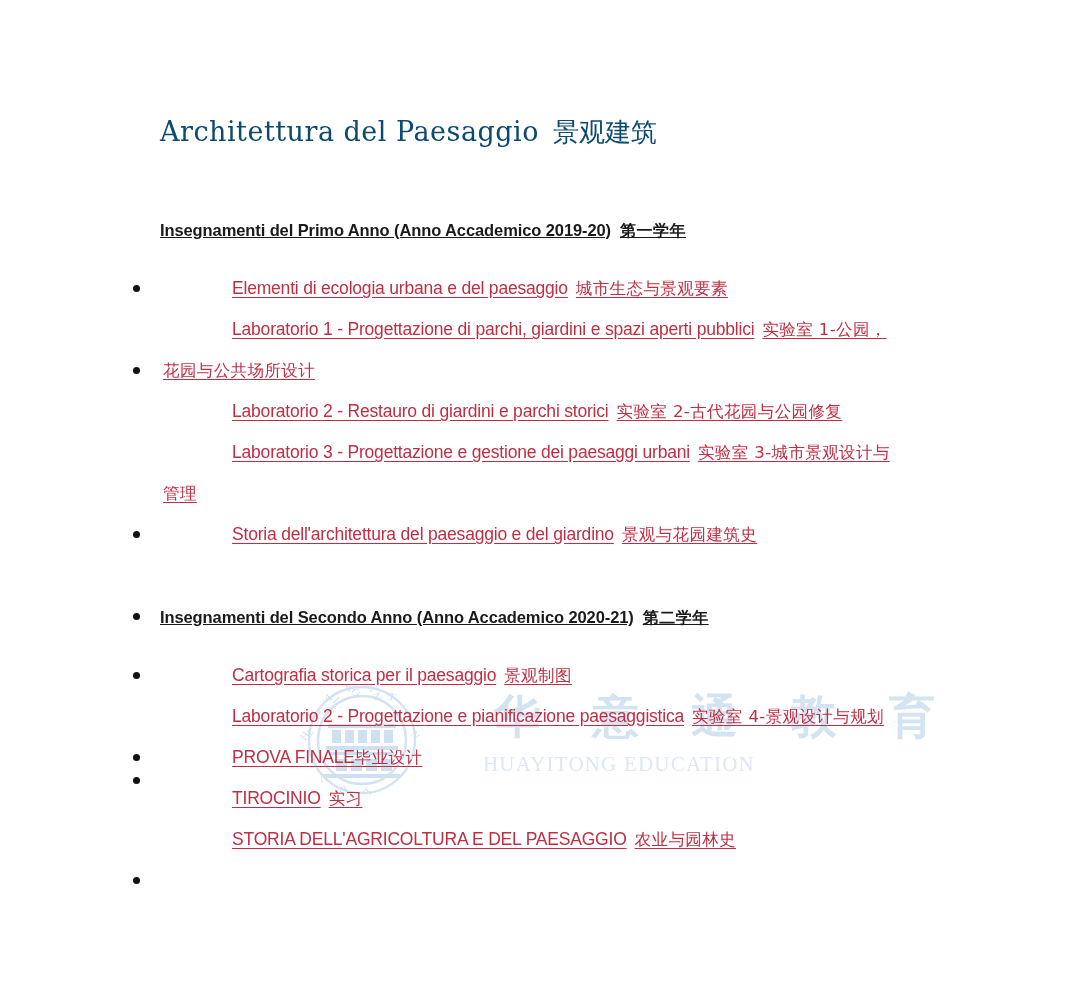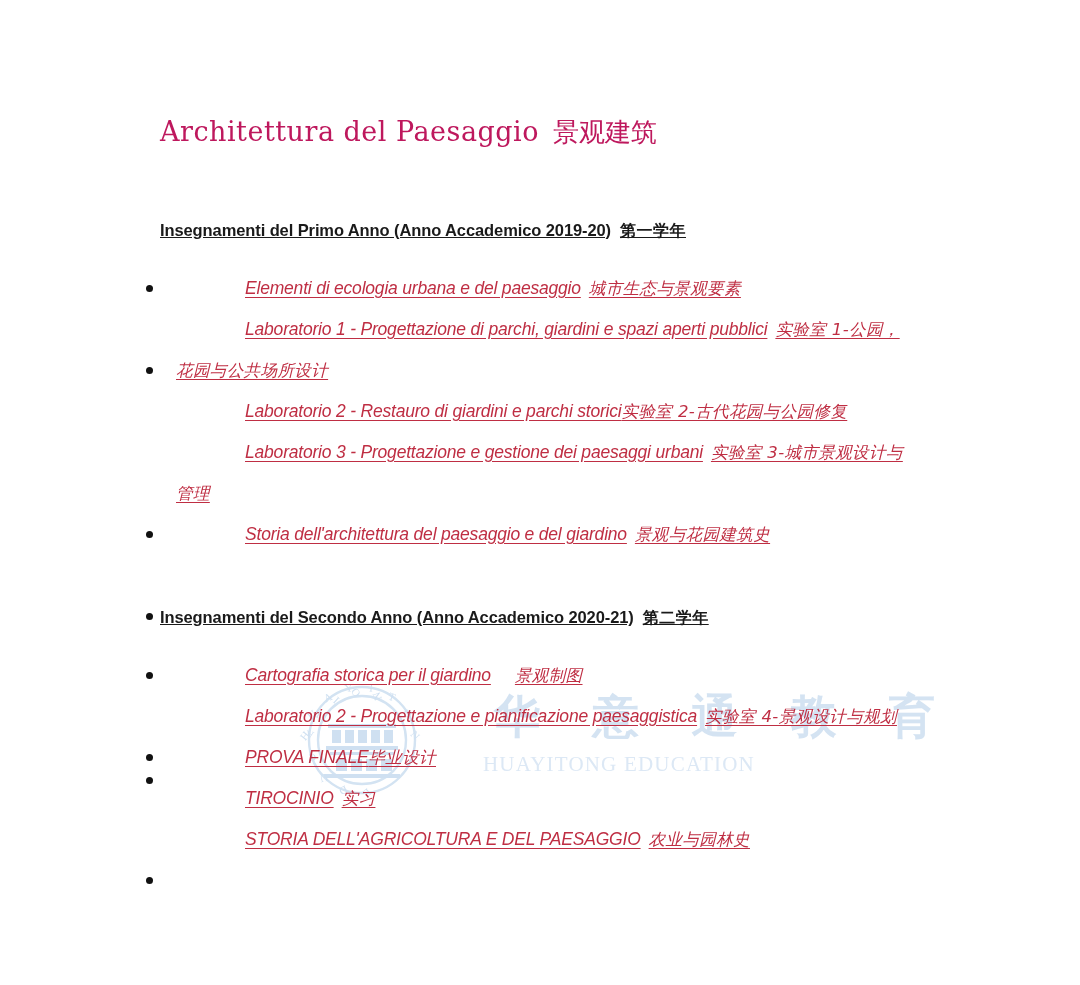--- a/index.html
+++ b/index.html
@@ -59,21 +59,21 @@
     position: relative;
     z-index: 2;
   }
 
   #page-title {
     position: absolute;
     left: 160px;
     top: 115px;
     font-family: "DejaVu Serif", "Liberation Serif", serif;
     font-size: 27px;
-    color: #be185d;
+    color: #0c4a6e;
     white-space: nowrap;
     letter-spacing: 0.5px;
   }
   #page-title .cn {
     font-family: "DejaVu Sans", sans-serif;
     font-size: 26px;
     letter-spacing: 0px;
   }
 
   .section-heading {
@@ -88,23 +88,22 @@
     text-decoration: underline;
   }
   .section-heading .cn {
     font-family: "DejaVu Sans", sans-serif;
     font-size: 16px;
     letter-spacing: 0.5px;
   }
 
   .course-list {
     position: absolute;
-    left: 16px;
+    left: 3px;
     width: 1012px;
-    font-style: italic;
   }
   .course-item {
     position: relative;
     margin: 0;
     padding: 0;
   }
   .bullet {
     position: absolute;
     left: 130px;
     top: 10px;
@@ -197,40 +196,40 @@
     <div class="course-item">
       <span class="bullet" style="top:17px"></span>
       <a class="course-link" href="#"><span>Elementi di ecologia urbana e del paesaggio</span><span class="cn" style="margin-left:8px">城市生态与景观要素</span></a>
     </div>
     <div class="course-item">
       <span class="bullet" style="top:58px"></span>
       <a class="course-link" href="#"><span>Laboratorio 1 - Progettazione di parchi, giardini e spazi aperti pubblici</span><span class="cn" style="margin-left:8px">实验室 1-公园，花园与公共场所设计</span></a>
     </div>
     <div class="course-item">
       <span class="bullet" style="top:140px"></span>
-      <a class="course-link" href="#"><span>Laboratorio 2 - Restauro di giardini e parchi storici</span><span class="cn" style="">实验室 2-古代花园与公园修复</span></a>
+      <a class="course-link" href="#"><span>Laboratorio 2 - Restauro di giardini e parchi storici</span><span class="cn" style="margin-left:8px">实验室 2-古代花园与公园修复</span></a>
     </div>
     <div class="course-item">
       <span class="bullet" style="top:181px"></span>
       <a class="course-link" href="#"><span>Laboratorio 3 - Progettazione e gestione dei paesaggi urbani</span><span class="cn" style="margin-left:8px">实验室 3-城市景观设计与管理</span></a>
     </div>
     <div class="course-item">
       <span class="bullet" style="top:263px"></span>
       <a class="course-link" href="#"><span>Storia dell'architettura del paesaggio e del giardino</span><span class="cn" style="margin-left:8px">景观与花园建筑史</span></a>
     </div>
   </div>
 
   <div class="section-heading" style="top:608px;">
     <span>Insegnamenti del Secondo Anno (Anno Accademico 2020-21)</span><span class="cn" style="margin-left:9px">第二学年</span>
   </div>
 
   <div class="course-list" style="top:655px;">
     <div class="course-item">
       <span class="bullet" style="top:17px"></span>
-      <a class="course-link" href="#"><span>Cartografia storica per il giardino</span><span class="cn" style="margin-left:24px">景观制图</span></a>
+      <a class="course-link" href="#"><span>Cartografia storica per il paesaggio</span><span class="cn" style="margin-left:8px">景观制图</span></a>
     </div>
     <div class="course-item">
       <span class="bullet" style="top:58px"></span>
       <a class="course-link" href="#"><span>Laboratorio 2 - Progettazione e pianificazione paesaggistica</span><span class="cn" style="margin-left:8px">实验室 4-景观设计与规划</span></a>
     </div>
     <div class="course-item">
       <span class="bullet" style="top:140px"></span>
       <a class="course-link" href="#"><span>PROVA FINALE</span><span class="cn" style="margin-left:0">毕业设计</span></a>
     </div>
     <div class="course-item">

